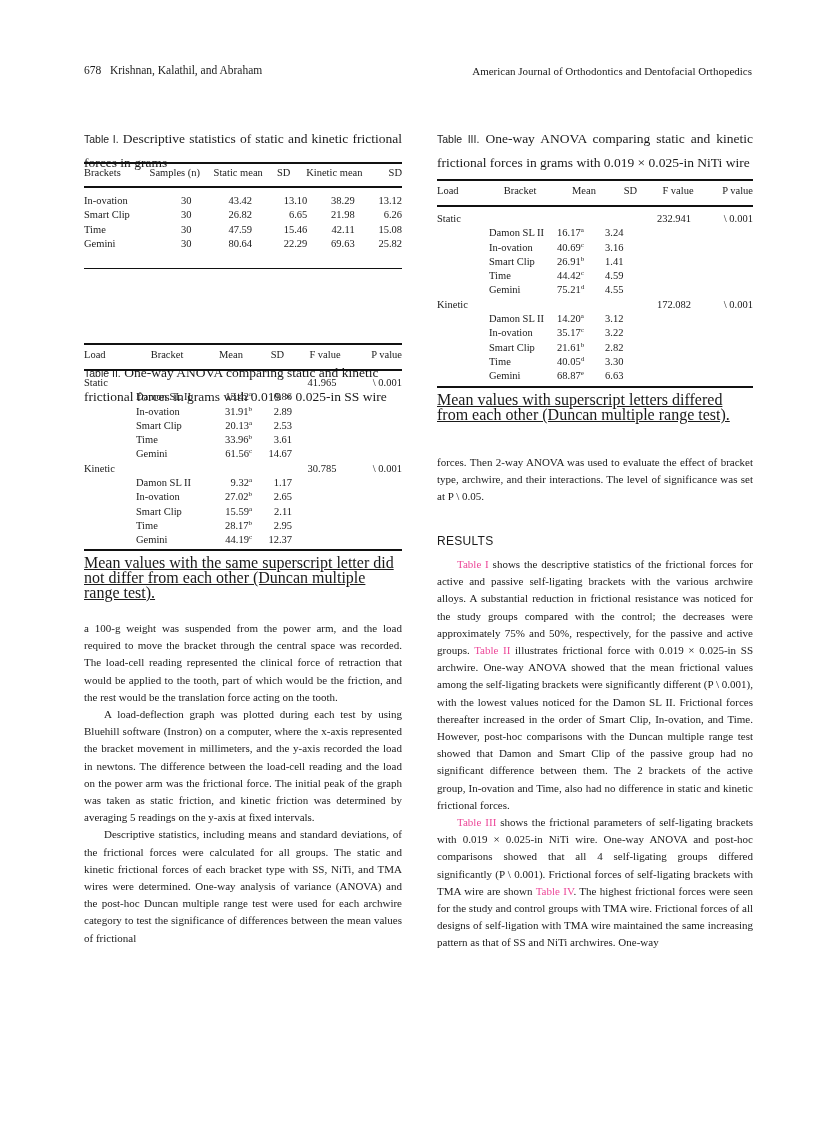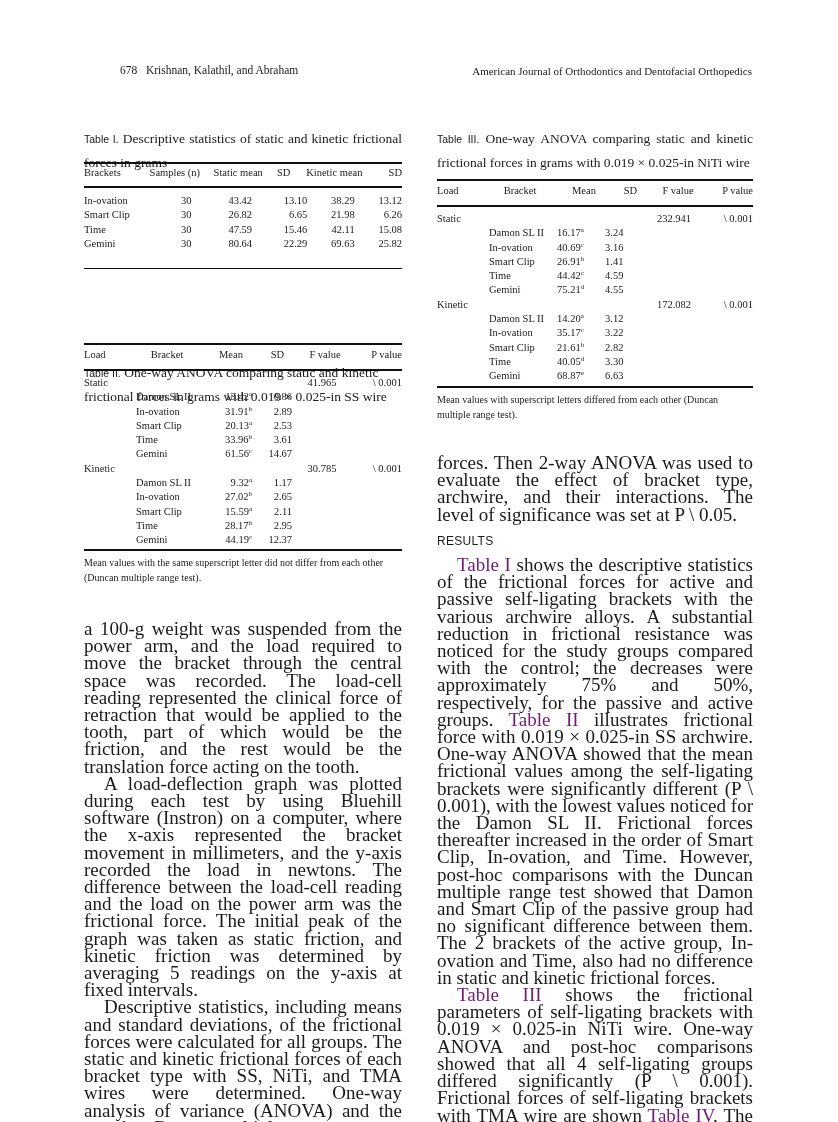--- a/index.html
+++ b/index.html
@@ -1,31 +1,31 @@
 <!DOCTYPE html>
 <html><head>
 <meta charset="utf-8">
 <style>
   html, body { margin: 0; padding: 0; background: #ffffff; }
   body { width: 838px; height: 1122px; position: relative; overflow: hidden;
          font-family: "Liberation Serif", "DejaVu Serif", serif; color: #1a1a1a; }
   .abs { position: absolute; }
-  .hdr { font-size: 11.5px; margin-left: 36px; }
+  .hdr { font-size: 11.5px; }
   .sans { font-family: "Liberation Sans", "DejaVu Sans", sans-serif; }
   .tbl-title { font-size: 13.5px; line-height: 24px; }
   .tbl-title .lbl { font-family: "Liberation Sans", "DejaVu Sans", sans-serif; font-size: 10.5px; }
   .rule-thick { position: absolute; height: 2px; background: #111; }
   .rule-thin { position: absolute; height: 1px; background: #111; }
   table.t { border-collapse: collapse; font-size: 10.5px; position: absolute; }
   table.t td, table.t th { padding: 0; font-weight: normal; white-space: nowrap; height: 14.3px; line-height: 14.3px; }
-  .foot { font-size: 10px; line-height: 15px; }
-  .body-text { font-size: 19px; line-height: 17.2px; text-align: justify; }
+  .foot { font-size: 16px; line-height: 15px; text-decoration: underline; }
+  .body-text { font-size: 11px; line-height: 17.2px; text-align: justify; }
   .body-text p { margin: 0; }
   .indent { text-indent: 20px; }
-  .link { color: #701a75; }
+  .link { color: #ec4899; }
   sup { font-size: 7px; line-height: 0; vertical-align: 4px; }
   .r { text-align: right; }
   .c { text-align: center; }
   .l { text-align: left; }
 </style>
 </head>
 <body>
 
 <div class="abs hdr" style="left:84px; top:64px;">
   <span>678</span>&nbsp;&nbsp;

